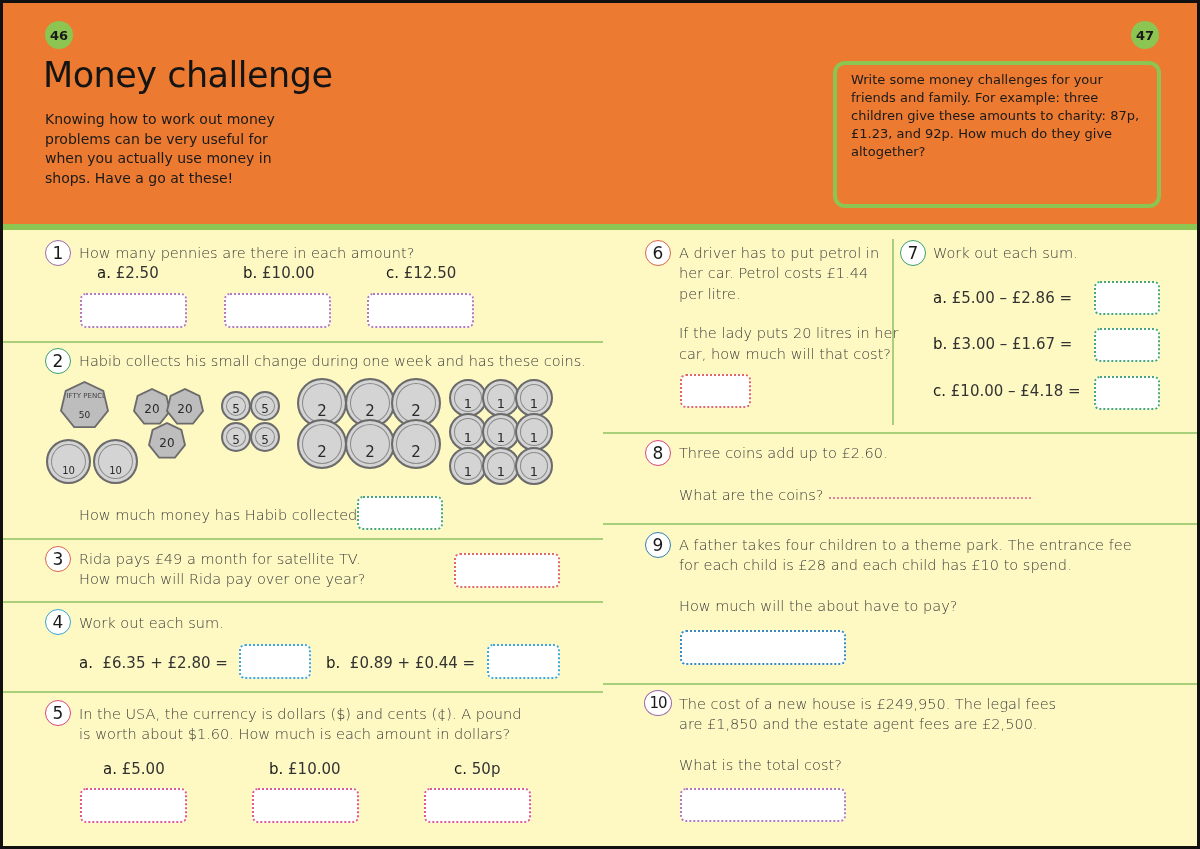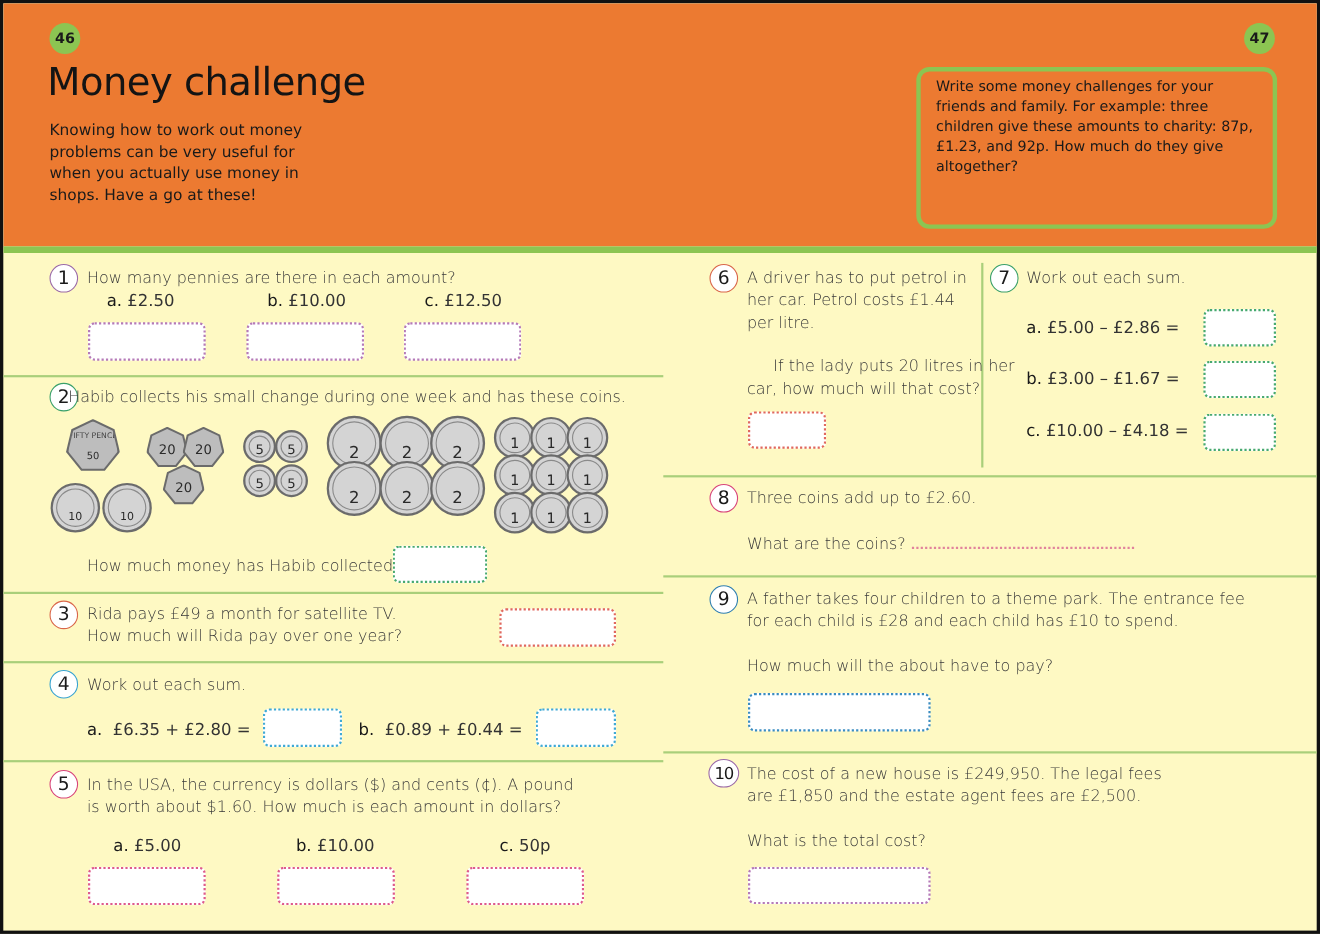--- a/index.html
+++ b/index.html
@@ -105,21 +105,21 @@
   <div class="qnum" style="left:42px;top:237px;border-color:#9b6aa8;">1</div>
   <div class="qtext" style="left:76px;top:240px;">How many pennies are there in each amount?</div>
   <div class="label" style="left:94px;top:261px;"><span class="l">a.</span> <span>£2.50</span></div>
   <div class="label" style="left:240px;top:261px;"><span class="l">b.</span> <span>£10.00</span></div>
   <div class="label" style="left:383px;top:261px;"><span class="l">c.</span> <span>£12.50</span></div>
   <div class="box" style="left:77px;top:290px;width:107px;height:35px;border-color:#b57ab8;"></div>
   <div class="box" style="left:221px;top:290px;width:107px;height:35px;border-color:#b57ab8;"></div>
   <div class="box" style="left:364px;top:290px;width:107px;height:35px;border-color:#b57ab8;"></div>
 
   <div class="qnum" style="left:42px;top:345px;border-color:#3aa06a;">2</div>
-  <div class="qtext" style="left:59px;top:348px;">Habib collects his small change during one week and has these coins.</div>
+  <div class="qtext" style="left:76px;top:348px;">Habib collects his small change during one week and has these coins.</div>
 
   <div class="heptagon" style="left:57px;top:378px;width:49px;height:49px;">
     <div class="inner">
         <span class="cap">FIFTY PENCE</span>
         <span class="val" style="font-size:9px;">50</span>
       </div>
   </div>
 
   <div class="heptagon" style="left:130px;top:385px;width:38px;height:38px;">
     <div class="inner">
@@ -226,21 +226,21 @@
   <div class="label" style="left:266px;top:757px;"><span class="l">b.</span> <span>£10.00</span></div>
   <div class="label" style="left:451px;top:757px;"><span class="l">c.</span> <span>50p</span></div>
   <div class="box" style="left:77px;top:785px;width:107px;height:35px;border-color:#de5a8c;"></div>
   <div class="box" style="left:249px;top:785px;width:107px;height:35px;border-color:#de5a8c;"></div>
   <div class="box" style="left:421px;top:785px;width:107px;height:35px;border-color:#de5a8c;"></div>
 
   <div class="qnum" style="left:642px;top:237px;border-color:#d9664a;">6</div>
   <div class="qtext" style="left:676px;top:240px;">A driver has to put petrol in</div>
   <div class="qtext" style="left:676px;top:260px;">her car. Petrol costs £1.44</div>
   <div class="qtext" style="left:676px;top:281px;">per litre.</div>
-  <div class="qtext" style="left:676px;top:320px;margin-left:24px;">If the lady puts 20 litres in her</div>
+  <div class="qtext" style="left:676px;top:320px;">If the lady puts 20 litres in her</div>
   <div class="qtext" style="left:676px;top:341px;">car, how much will that cost?</div>
   <div class="box" style="left:677px;top:371px;width:71px;height:34px;border-color:#e0685e;"></div>
 
   <div class="qnum" style="left:897px;top:237px;border-color:#3aa06a;">7</div>
   <div class="qtext" style="left:930px;top:240px;">Work out each sum.</div>
   <div class="label" style="left:930px;top:286px;"><span class="l">a.</span> <span>£5.00 – £2.86 =</span></div>
   <div class="box" style="left:1091px;top:278px;width:66px;height:34px;border-color:#47a96f;"></div>
   <div class="label" style="left:930px;top:332px;"><span class="l">b.</span> <span>£3.00 – £1.67 =</span></div>
   <div class="box" style="left:1091px;top:325px;width:66px;height:34px;border-color:#47a96f;"></div>
   <div class="label" style="left:930px;top:379px;"><span class="l">c.</span> <span>£10.00 – £4.18 =</span></div>

